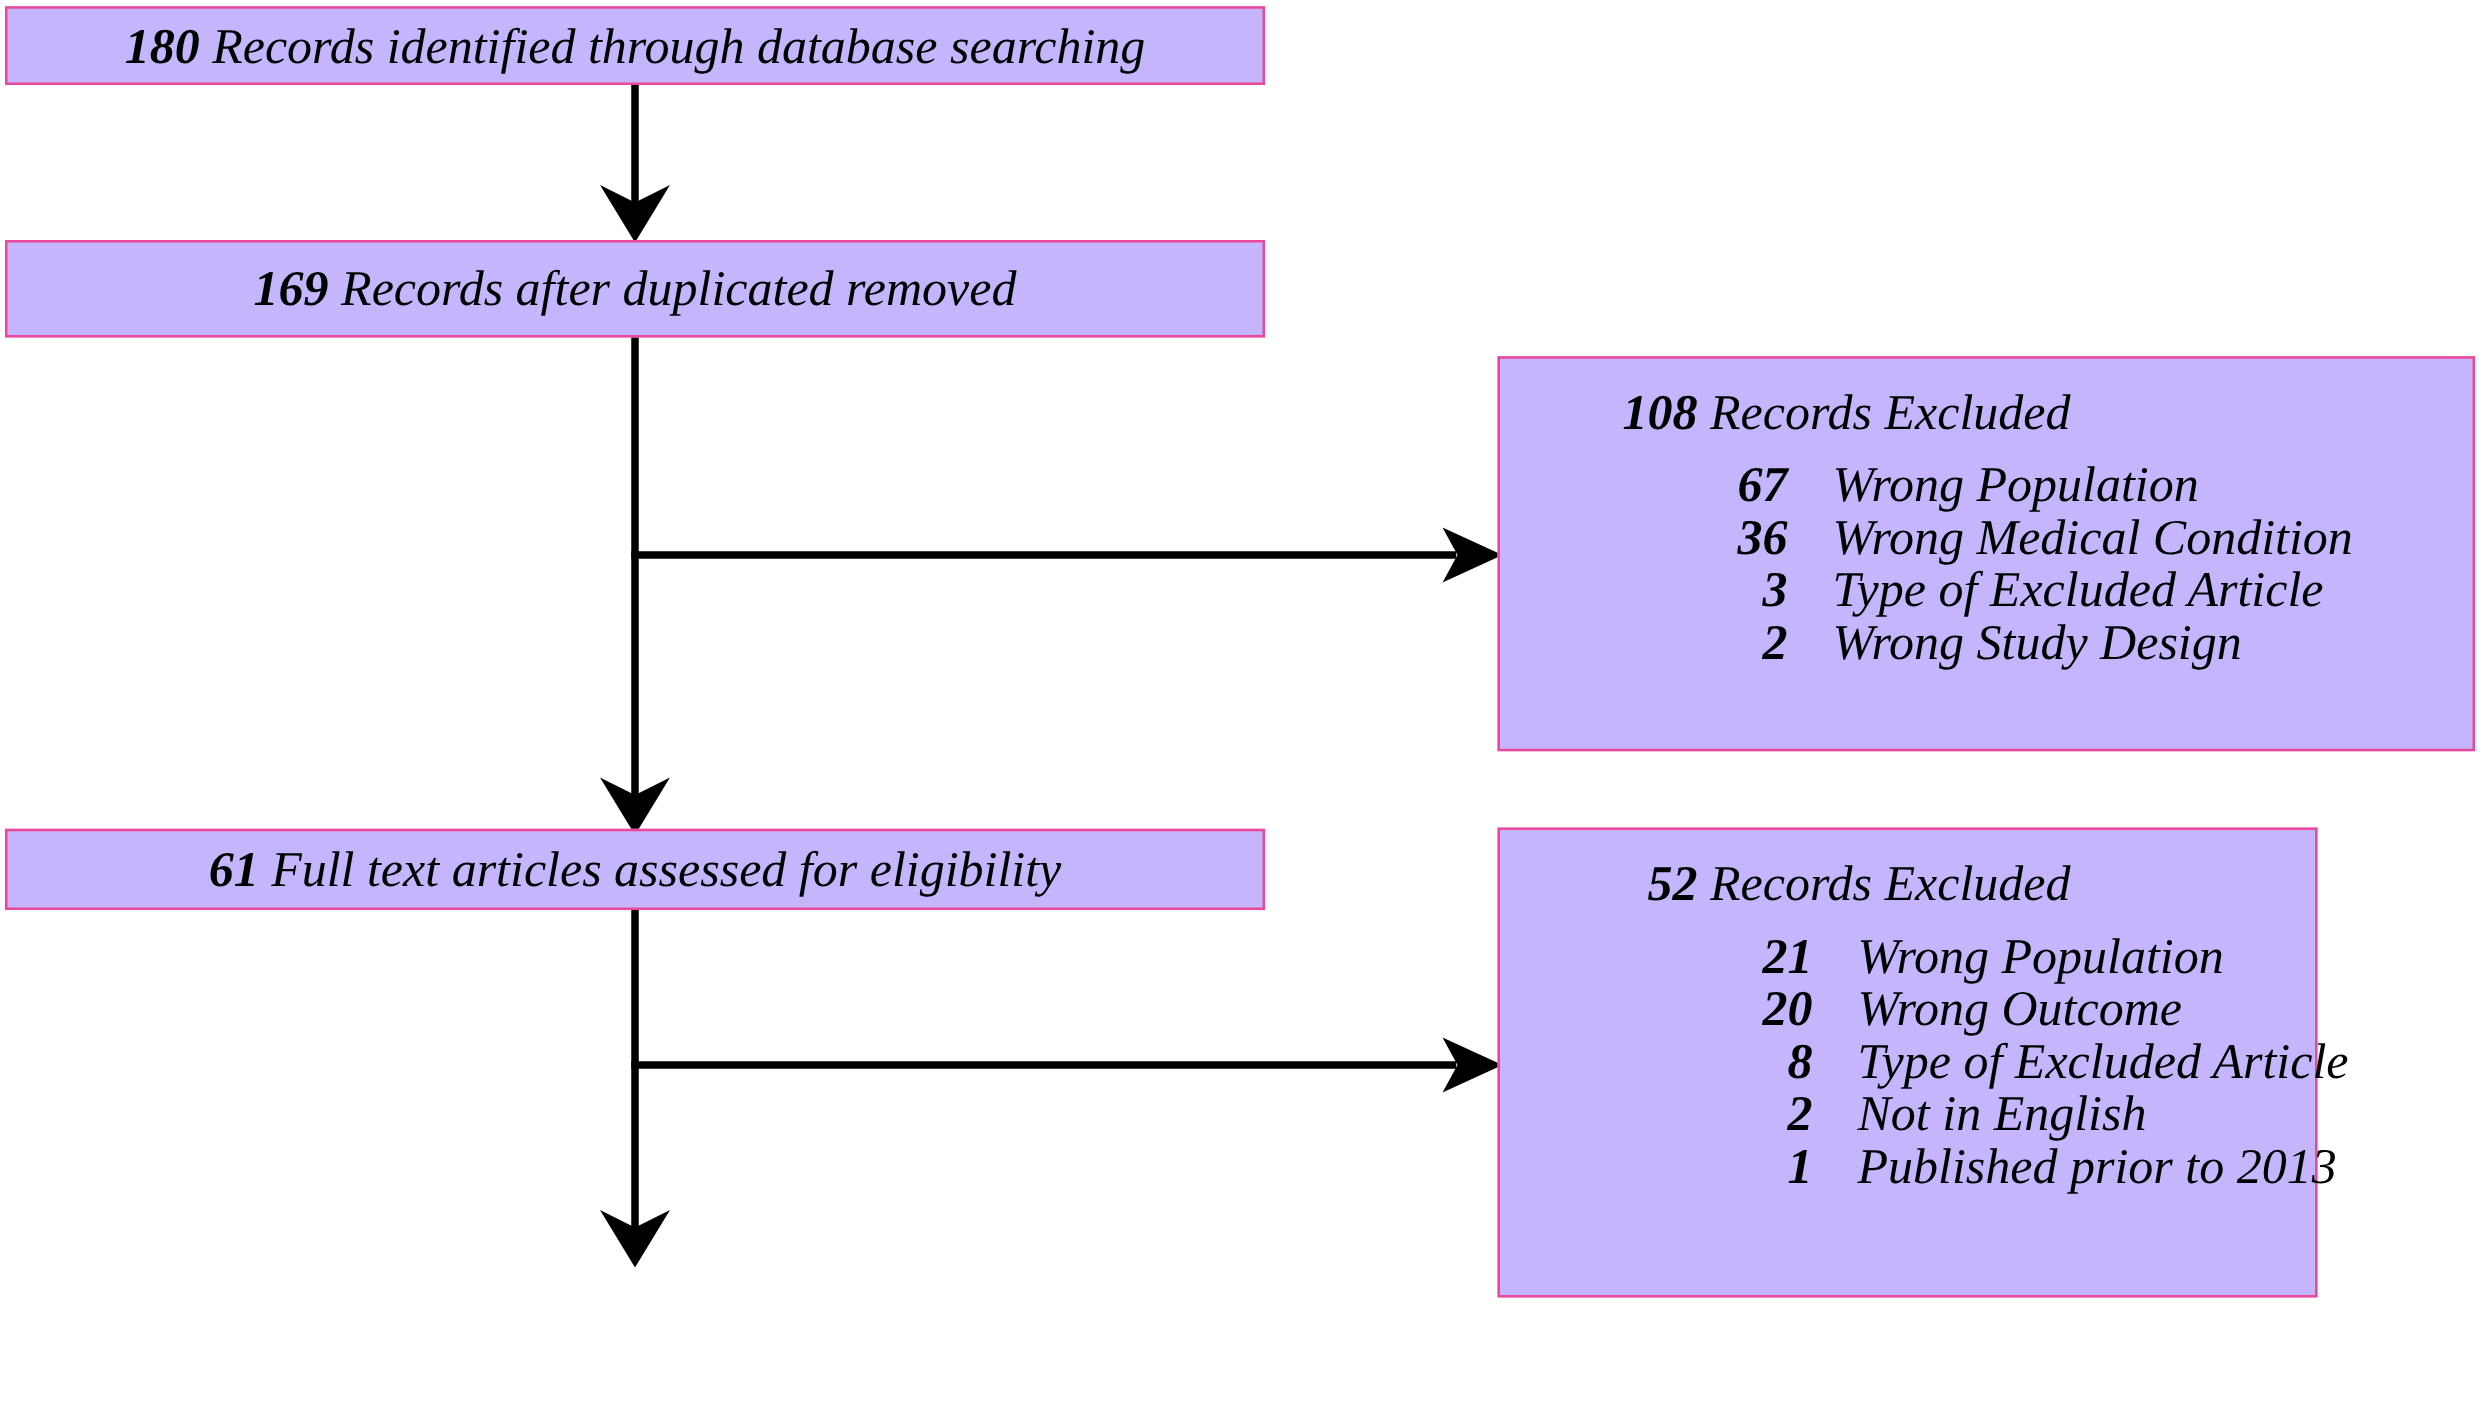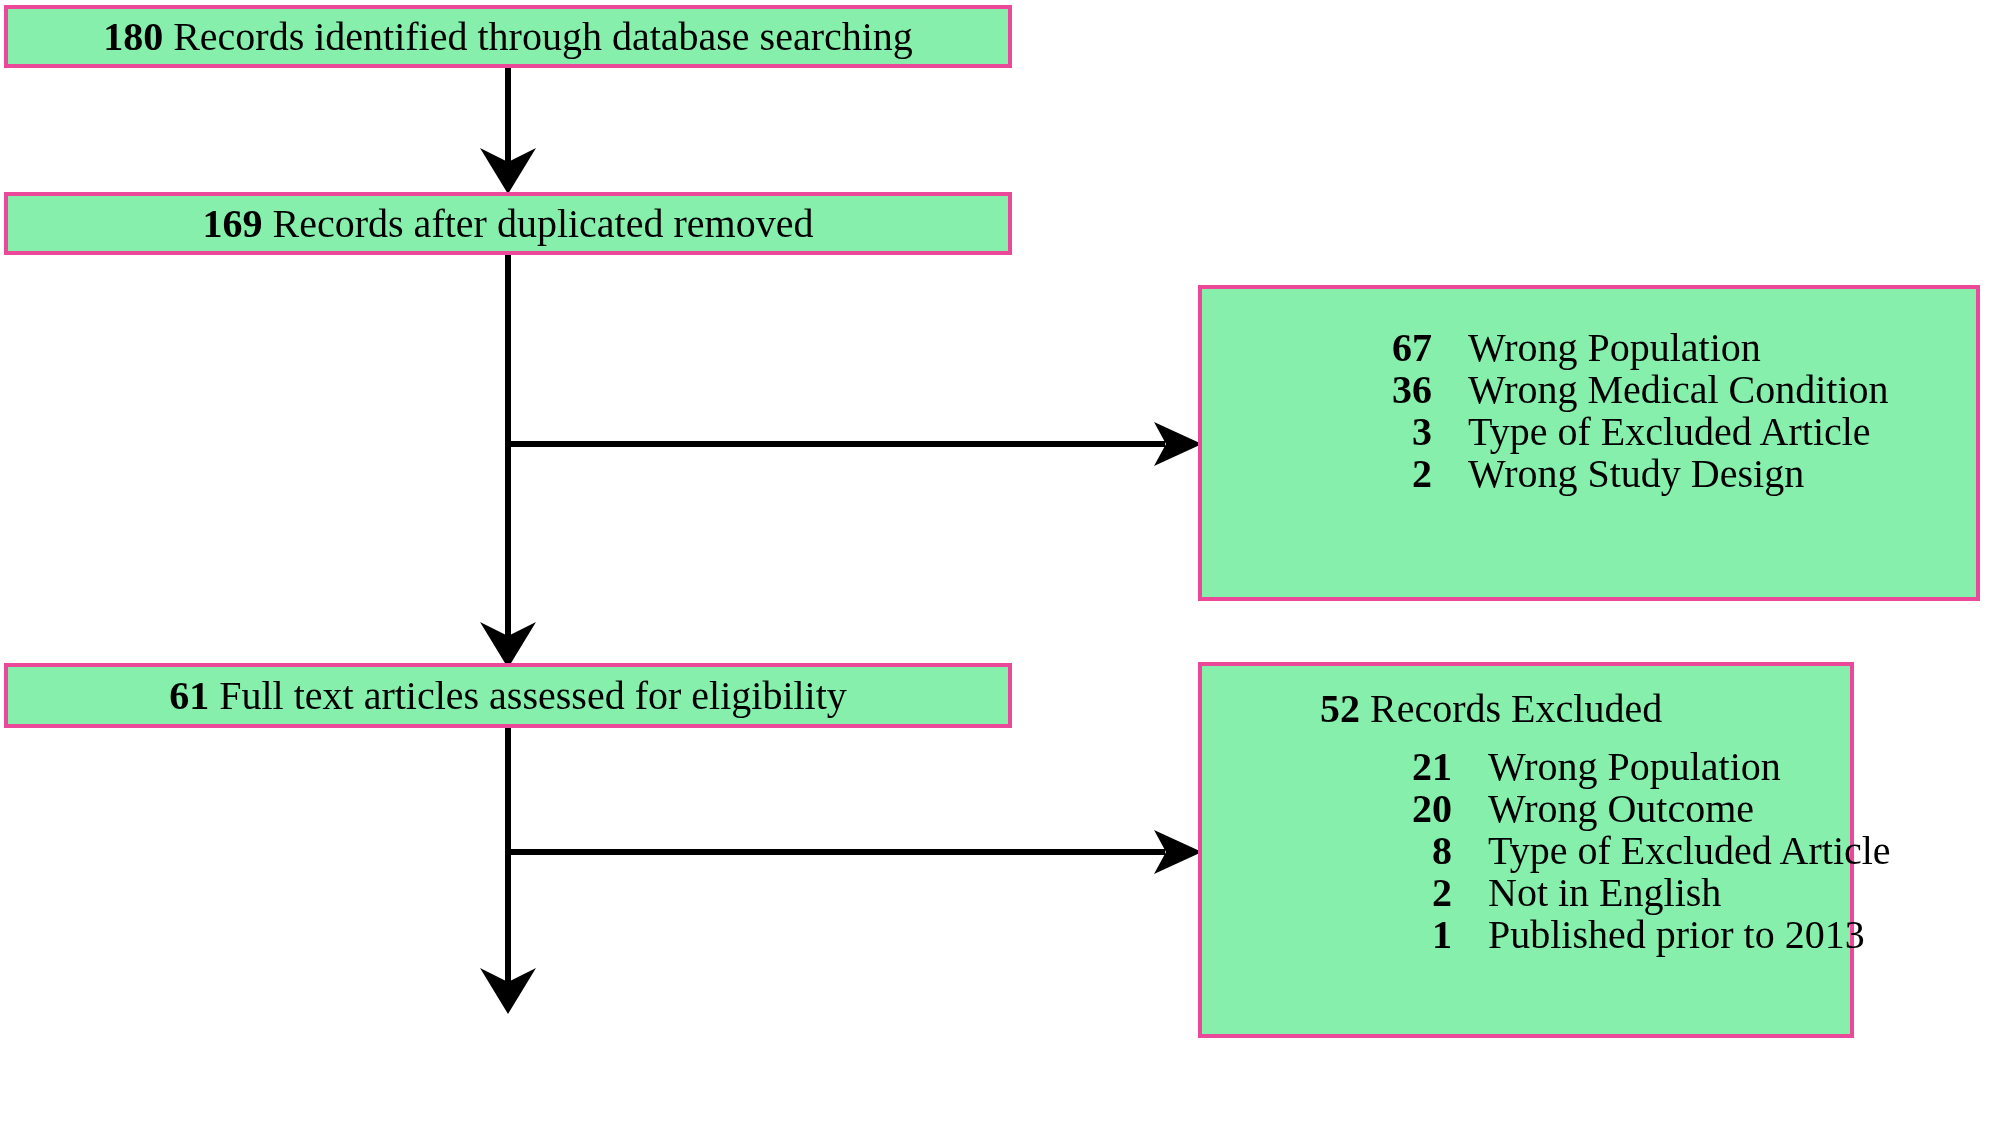--- a/index.html
+++ b/index.html
@@ -12,22 +12,23 @@
     position: relative;
     width: 1989px;
     height: 1141px;
     background: #ffffff;
     font-family: "Liberation Serif", "DejaVu Serif", serif;
     overflow: hidden;
   }
   .box {
     position: absolute;
     box-sizing: border-box;
-    border: 4px solid #ec4899;
-    background: #86efac;
+    border: 2px solid #ec4899;
+    background: #c4b5fd;
+    font-style: italic;
   }
   .box-center {
     display: flex;
     align-items: center;
     justify-content: center;
   }
   .box-text {
     font-size: 40px;
     color: #000000;
     line-height: 1.1;
@@ -129,37 +130,41 @@
     </svg>
   </div>
 
   <div class="box box-center" style="left:4px; top:5px; width:1008px; height:63px;">
     <div class="box-text">
       <span class="num">180</span>
       <span>Records identified through database searching</span>
     </div>
   </div>
 
-  <div class="box box-center" style="left:4px; top:192px; width:1008px; height:63px;">
+  <div class="box box-center" style="left:4px; top:192px; width:1008px; height:78px;">
     <div class="box-text">
       <span class="num">169</span>
       <span>Records after duplicated removed</span>
     </div>
   </div>
 
   <div class="box box-center" style="left:4px; top:663px; width:1008px; height:65px;">
     <div class="box-text">
       <span class="num">61</span>
       <span>Full text articles assessed for eligibility</span>
     </div>
   </div>
 
 
   <div class="box" style="left:1198px; top:285px; width:782px; height:316px;">
     <div class="excl-body" style="left:98px; top:22px;">
+      <div class="excl-head">
+        <span class="num">108</span>
+        <span>Records Excluded</span>
+      </div>
       <ul class="excl-list">
         <li class="excl-item">
           <span class="num">67</span>
           <span class="lbl">Wrong Population</span>
         </li>
         <li class="excl-item">
           <span class="num">36</span>
           <span class="lbl">Wrong Medical Condition</span>
         </li>
         <li class="excl-item">

